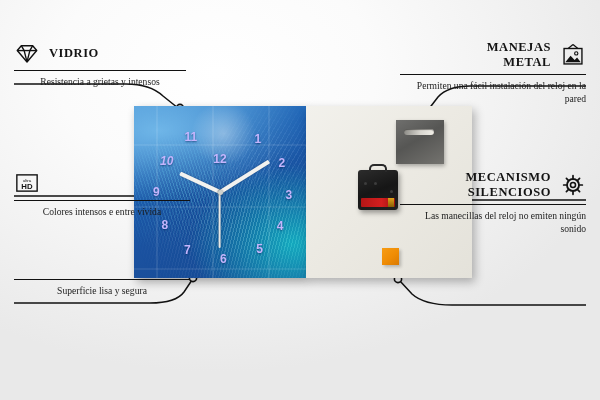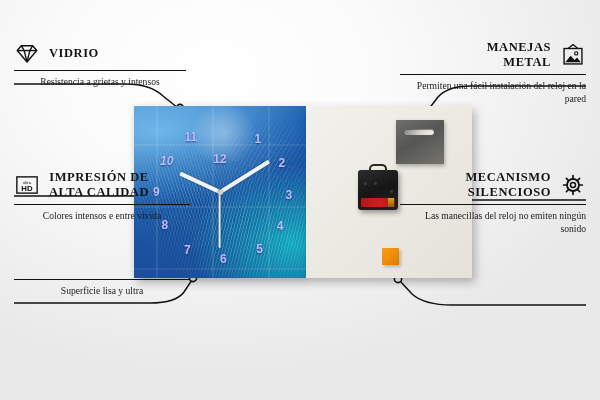--- a/index.html
+++ b/index.html
@@ -230,32 +230,28 @@
     <div class="f-desc">Resistencia a grietas y intensos</div>
   </div>
 
   <div class="feature left" id="f-print">
     <div class="f-head">
       <svg class="ico" viewBox="0 0 32 32">
         <rect x="3.5" y="6" width="25" height="20" fill="none" stroke="#111" stroke-width="1.7"></rect>
         <text x="16" y="14.4" font-family="Liberation Sans, sans-serif" font-size="5.4" text-anchor="middle" fill="#111">ultra</text>
         <text x="16" y="23" font-family="Liberation Sans, sans-serif" font-size="9.6" font-weight="bold" text-anchor="middle" fill="#111">HD</text>
       </svg>
-      <div class="f-title">
-        <span>IMPRESIÓN DE</span><br>
-        <span>ALTA CALIDAD</span>
-      </div>
     </div>
     <div class="f-rule"></div>
     <div class="f-desc">Colores intensos e entre vívida</div>
   </div>
 
   <div class="feature left" id="f-edges">
     <div class="f-rule"></div>
-    <div class="f-desc">Superficie lisa y ultra</div>
+    <div class="f-desc">Superficie lisa y segura</div>
   </div>
 
   <div class="feature right" id="f-mech">
     <div class="f-head">
       <div class="f-title">
         <span>MECANISMO</span><br>
         <span>SILENCIOSO</span>
       </div>
       <svg class="ico" viewBox="0 0 32 32">
         <g fill="none" stroke="#111" stroke-width="2.1" stroke-linecap="round">

